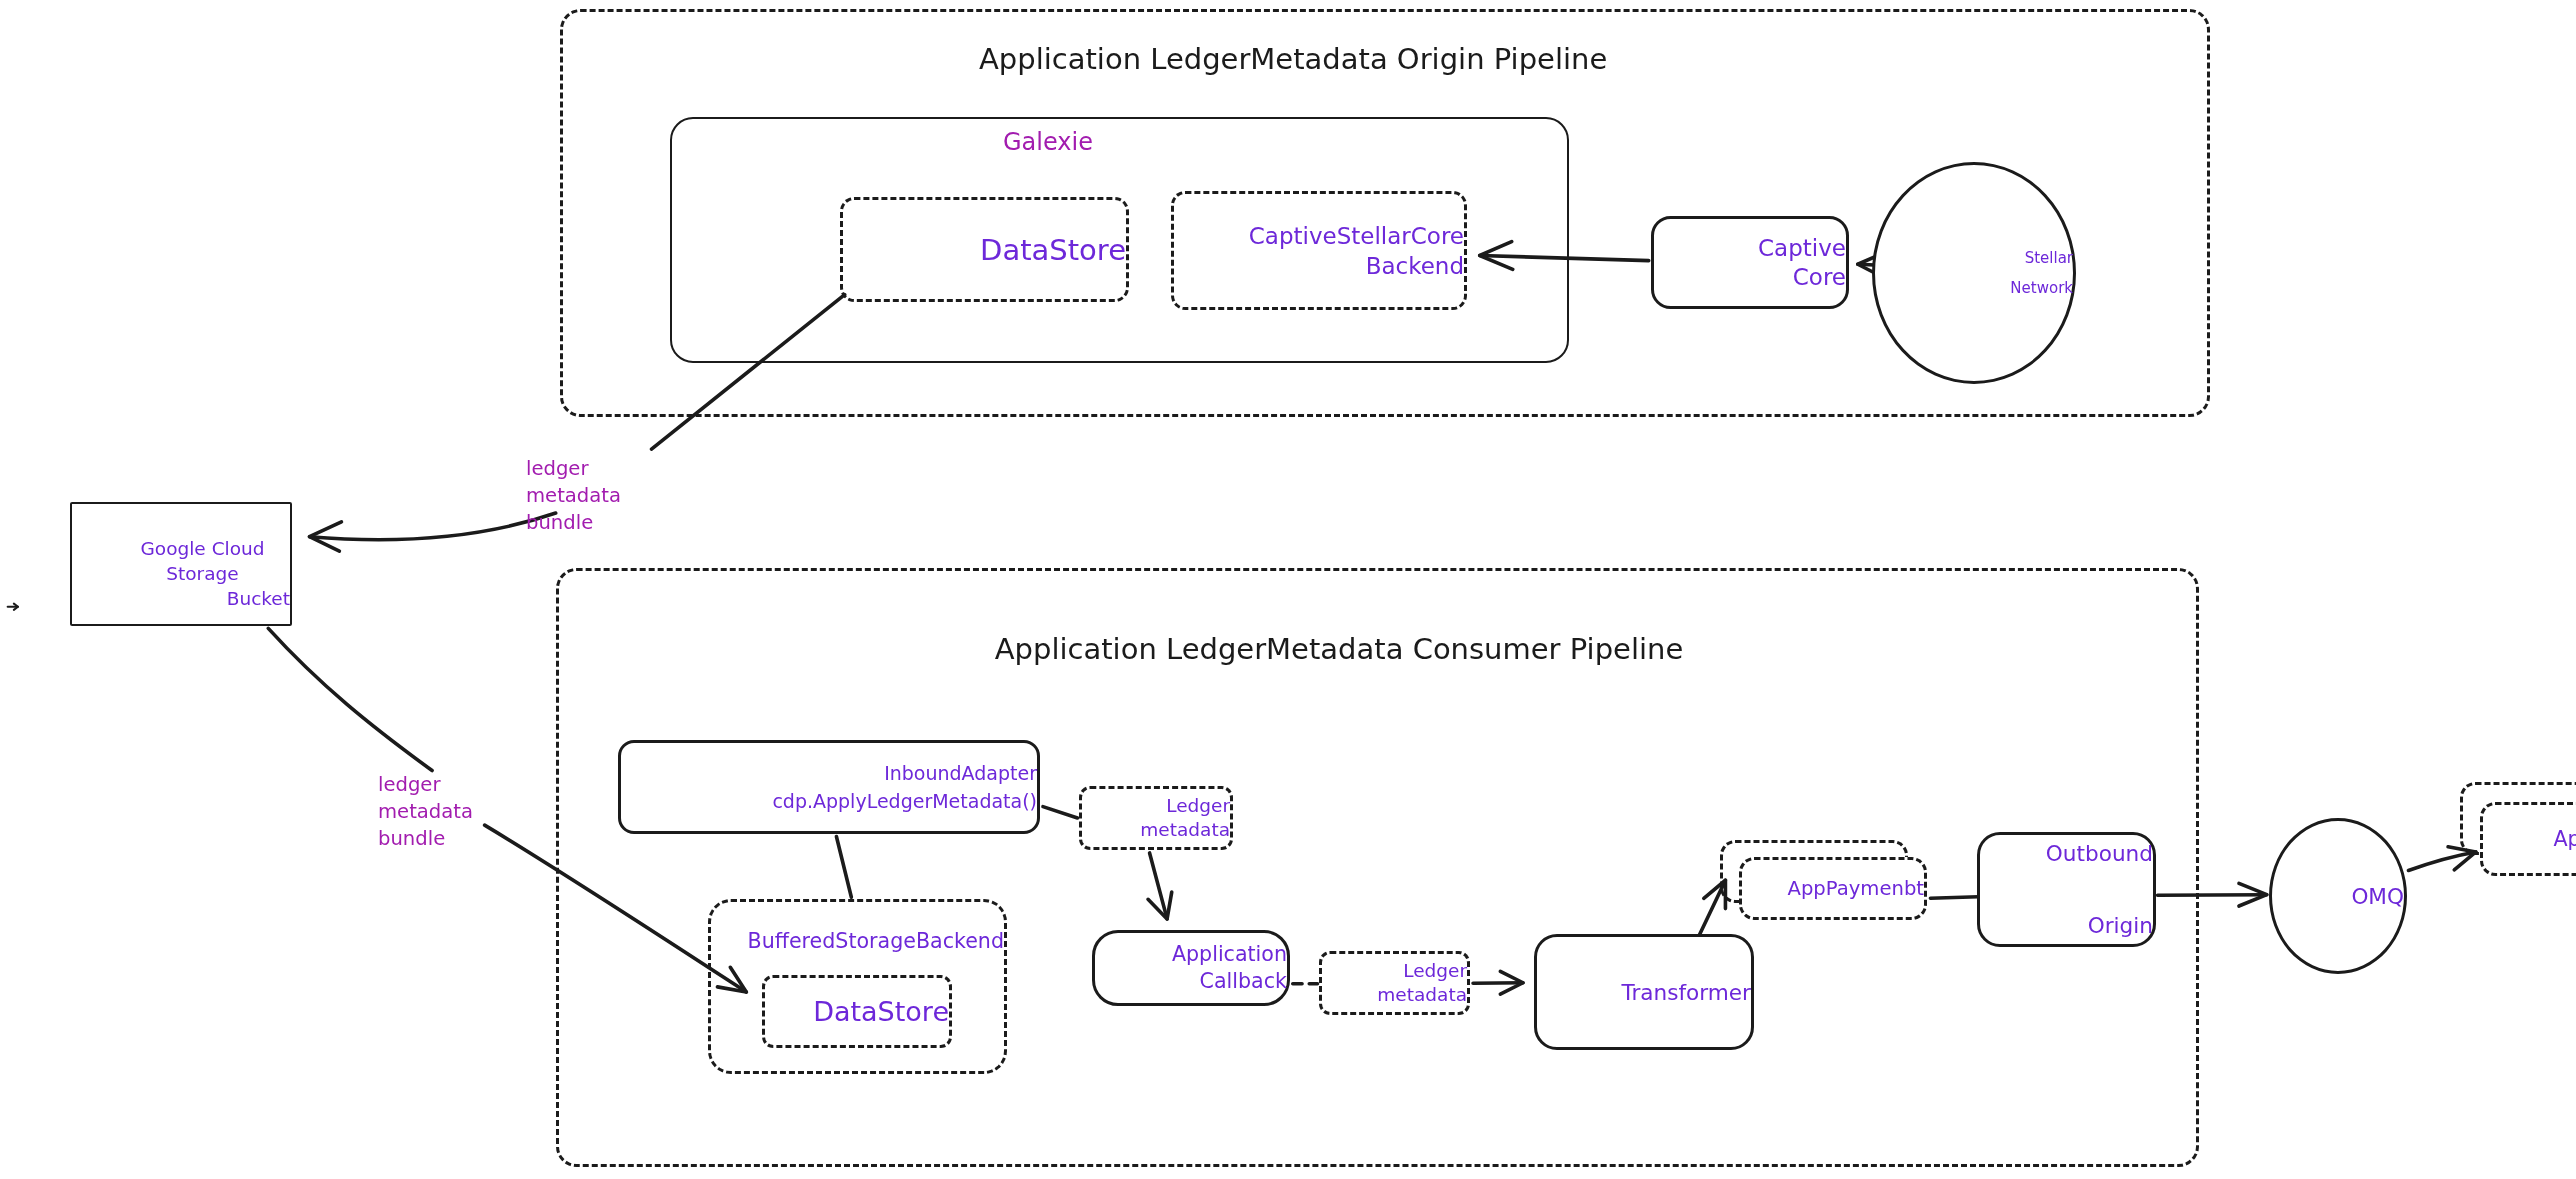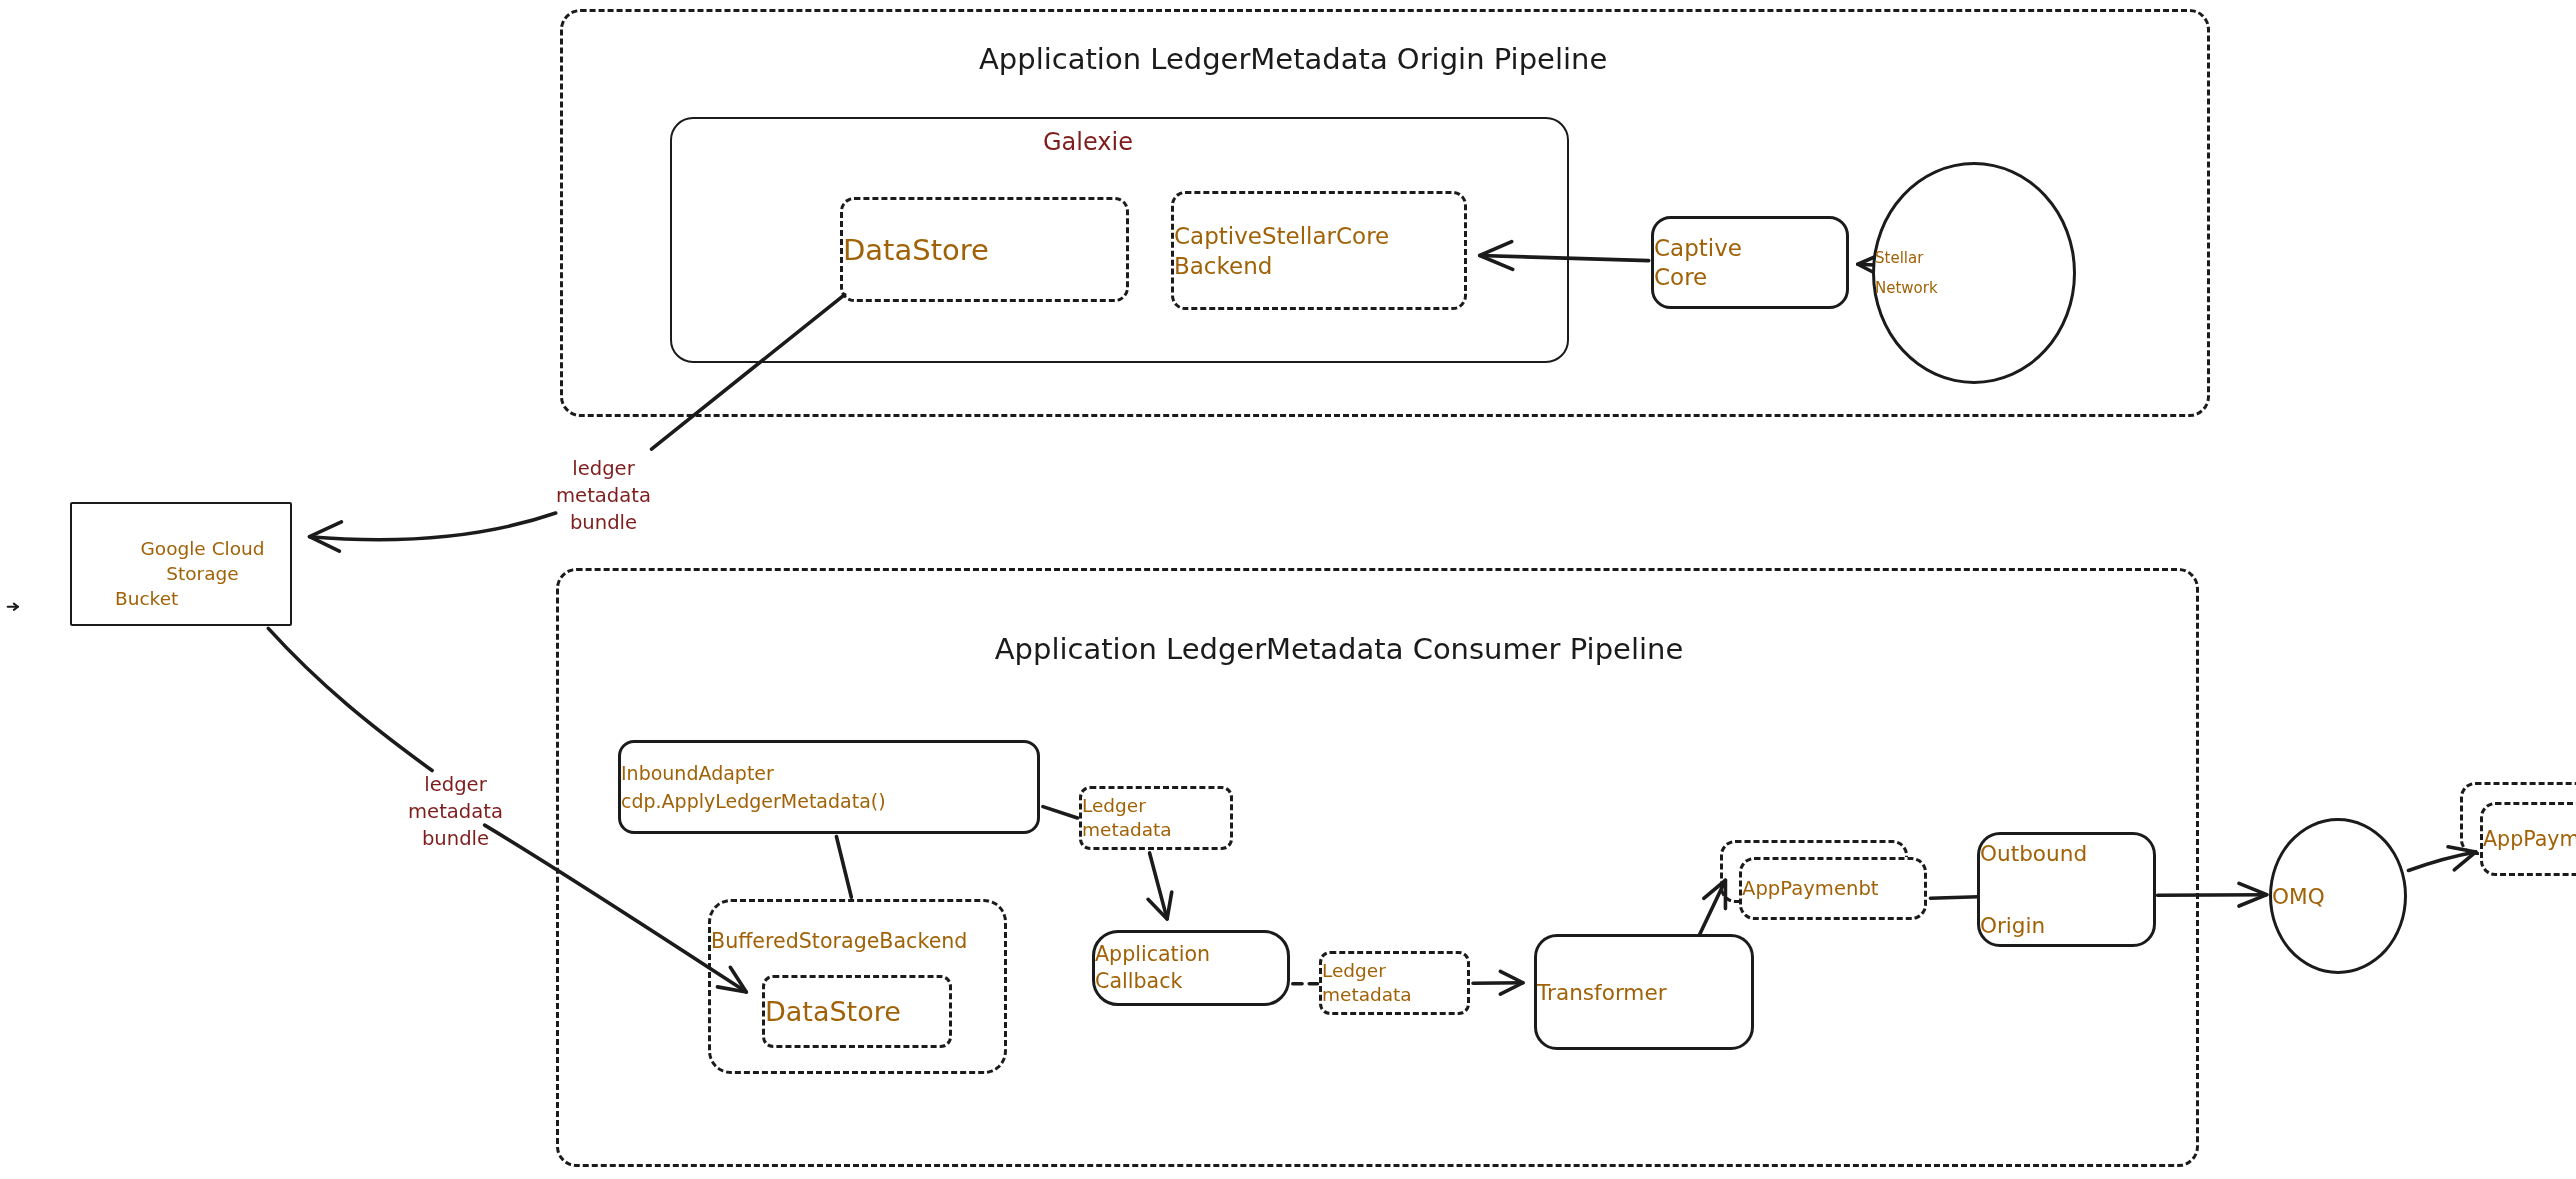--- a/index.html
+++ b/index.html
@@ -1,29 +1,29 @@
 <!DOCTYPE html>
 <html style="font-size:8.2px"><head>
 <meta charset="utf-8">
 <style>
   html,body{margin:0;padding:0;background:#ffffff;}
   .canvas{position:relative;width:2994px;height:1179px;background:#ffffff;overflow:hidden;
           font-family:"DejaVu Sans", sans-serif;color:#1b1b1b;}
   .abs{position:absolute;box-sizing:border-box;}
   .node{position:absolute;box-sizing:border-box;display:flex;flex-direction:column;
-        align-items:flex-start;justify-content:center;text-align:center;color:#a16207;}
+        align-items:flex-end;justify-content:center;text-align:center;color:#6d28d9;}
   .solid{border:3.1px solid #1b1b1b;border-radius:23px;background:#ffffff;}
   .thin{border:2.1px solid #1b1b1b;border-radius:23px;background:transparent;}
   .dashedbox{border:3.1px dashed #1b1b1b;border-radius:14.4px;background:transparent;}
   .dashedbox.filled{background:#ffffff;}
   .container{border:3.1px dashed #1b1b1b;border-radius:20.6px;background:transparent;}
   .rect{border:2.6px solid #1b1b1b;border-radius:2.1px;background:#ffffff;padding-left:43px;}
   .ellipse{border:3.1px solid #1b1b1b;border-radius:50%;background:#ffffff;}
   .title{position:absolute;text-align:center;font-size:29px;color:#1b1b1b;white-space:nowrap;}
-  .lbl{position:absolute;text-align:center;color:#7f1d1d;}
+  .lbl{position:absolute;text-align:left;color:#a21caf;}
   svg.wires{position:absolute;left:0;top:0;width:2994px;height:1179px;pointer-events:none;}
   svg.wires path{stroke:#1b1b1b;stroke-width:7;fill:none;stroke-linecap:round;stroke-linejoin:round;}
   svg.wires path.thinline{stroke-width:4;}
   svg.wires path.dashline{stroke-dasharray:18 14;}
 </style>
 </head>
 <body>
 
 <div class="canvas">
 

